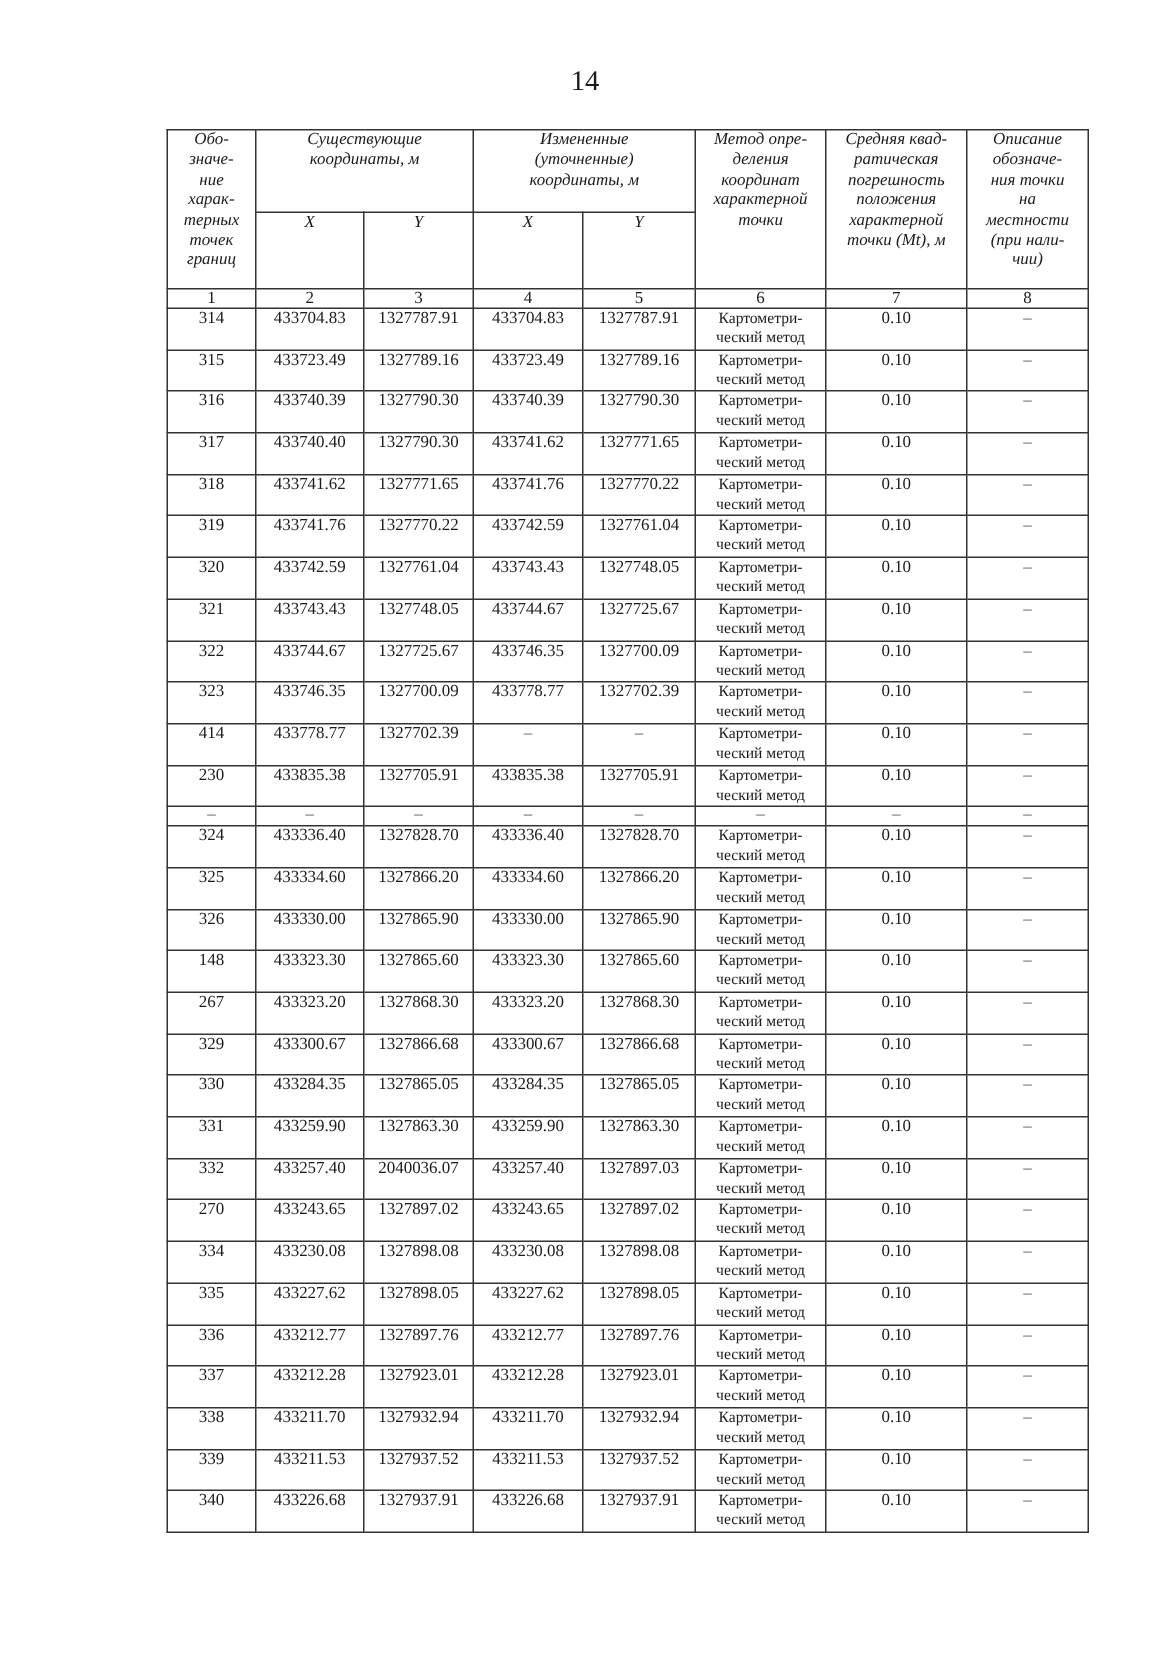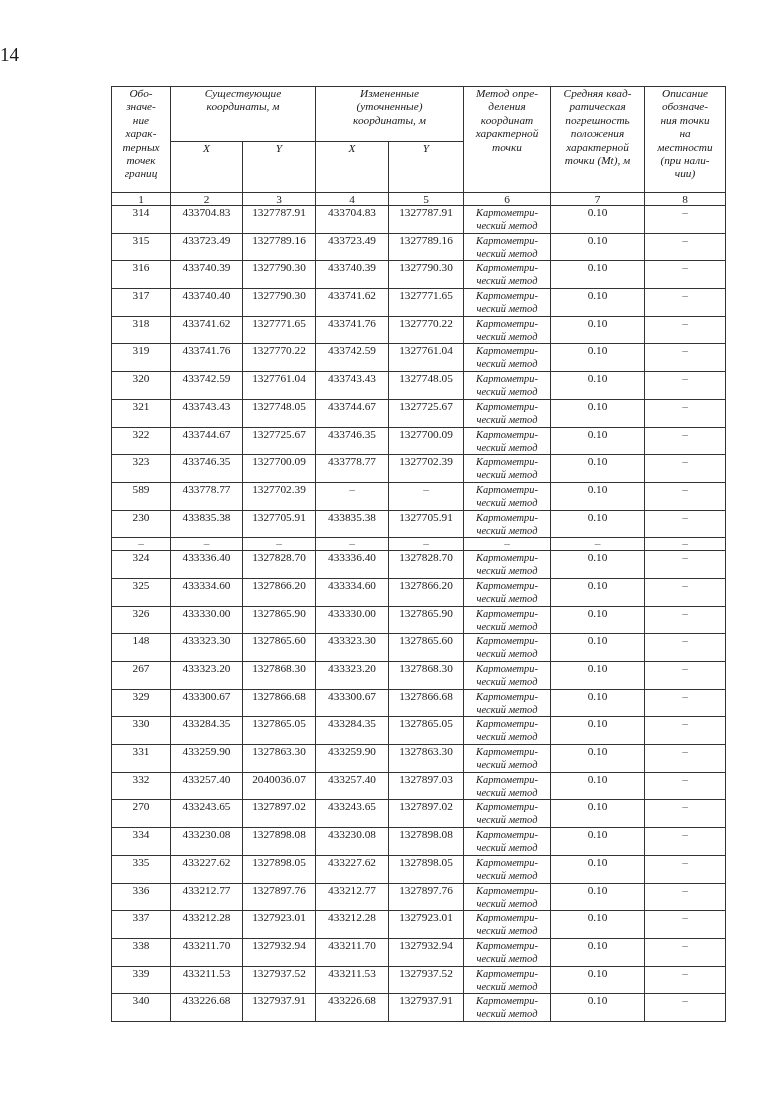--- a/index.html
+++ b/index.html
@@ -1,27 +1,27 @@
 <!DOCTYPE html>
 <html><head>
 <meta charset="utf-8">
 <style>
   html, body { margin:0; padding:0; background:#fff; }
   body { width:780px; height:1103px; position:relative; overflow:hidden;
          font-family:"Liberation Serif", "DejaVu Serif", serif; color:#1a1a1a; }
-  .page-num { position:absolute; top:44px; left:0; width:780px; font-size:19px; }
+  .page-num { position:absolute; top:44px; left:0; width:780px; text-align:center; font-size:19px; }
   table.coords { position:absolute; left:111px; top:86px; border-collapse:collapse;
                  table-layout:fixed; width:614px; font-size:11.3px; line-height:13.4px; }
   table.coords td, table.coords th { border:1px solid #333; padding:0 1px; text-align:center;
                  vertical-align:top; font-weight:normal; }
   th.h { padding-top:1px;font-style:italic; }
   tr.idx td { height:12px; line-height:12px; }
   tr.data td { height:26.7px; }
   tr.sep td { height:12px; line-height:11px; }
-  .method { font-size:10.4px; line-height:13px; display:block;font-style:italic; }
+  .method { font-size:10.4px; line-height:13px; display:block; }
   .dash { color:#555; }
 </style>
 </head>
 <body>
 
 <div class="page-num">14</div>
 
 <table class="coords">
   <colgroup>
     <col style="width:59px">
@@ -194,21 +194,21 @@
     <td>1327702.39</td>
     <td>
       <span class="method">Картометри-</span>
       <span class="method">ческий метод</span>
     </td>
     <td>0.10</td>
     <td class="dash">–</td>
   </tr>
 
   <tr class="data">
-    <td>589</td>
+    <td>414</td>
     <td>433778.77</td>
     <td>1327702.39</td>
     <td class="dash">–</td>
     <td class="dash">–</td>
     <td>
       <span class="method">Картометри-</span>
       <span class="method">ческий метод</span>
     </td>
     <td>0.10</td>
     <td class="dash">–</td>

